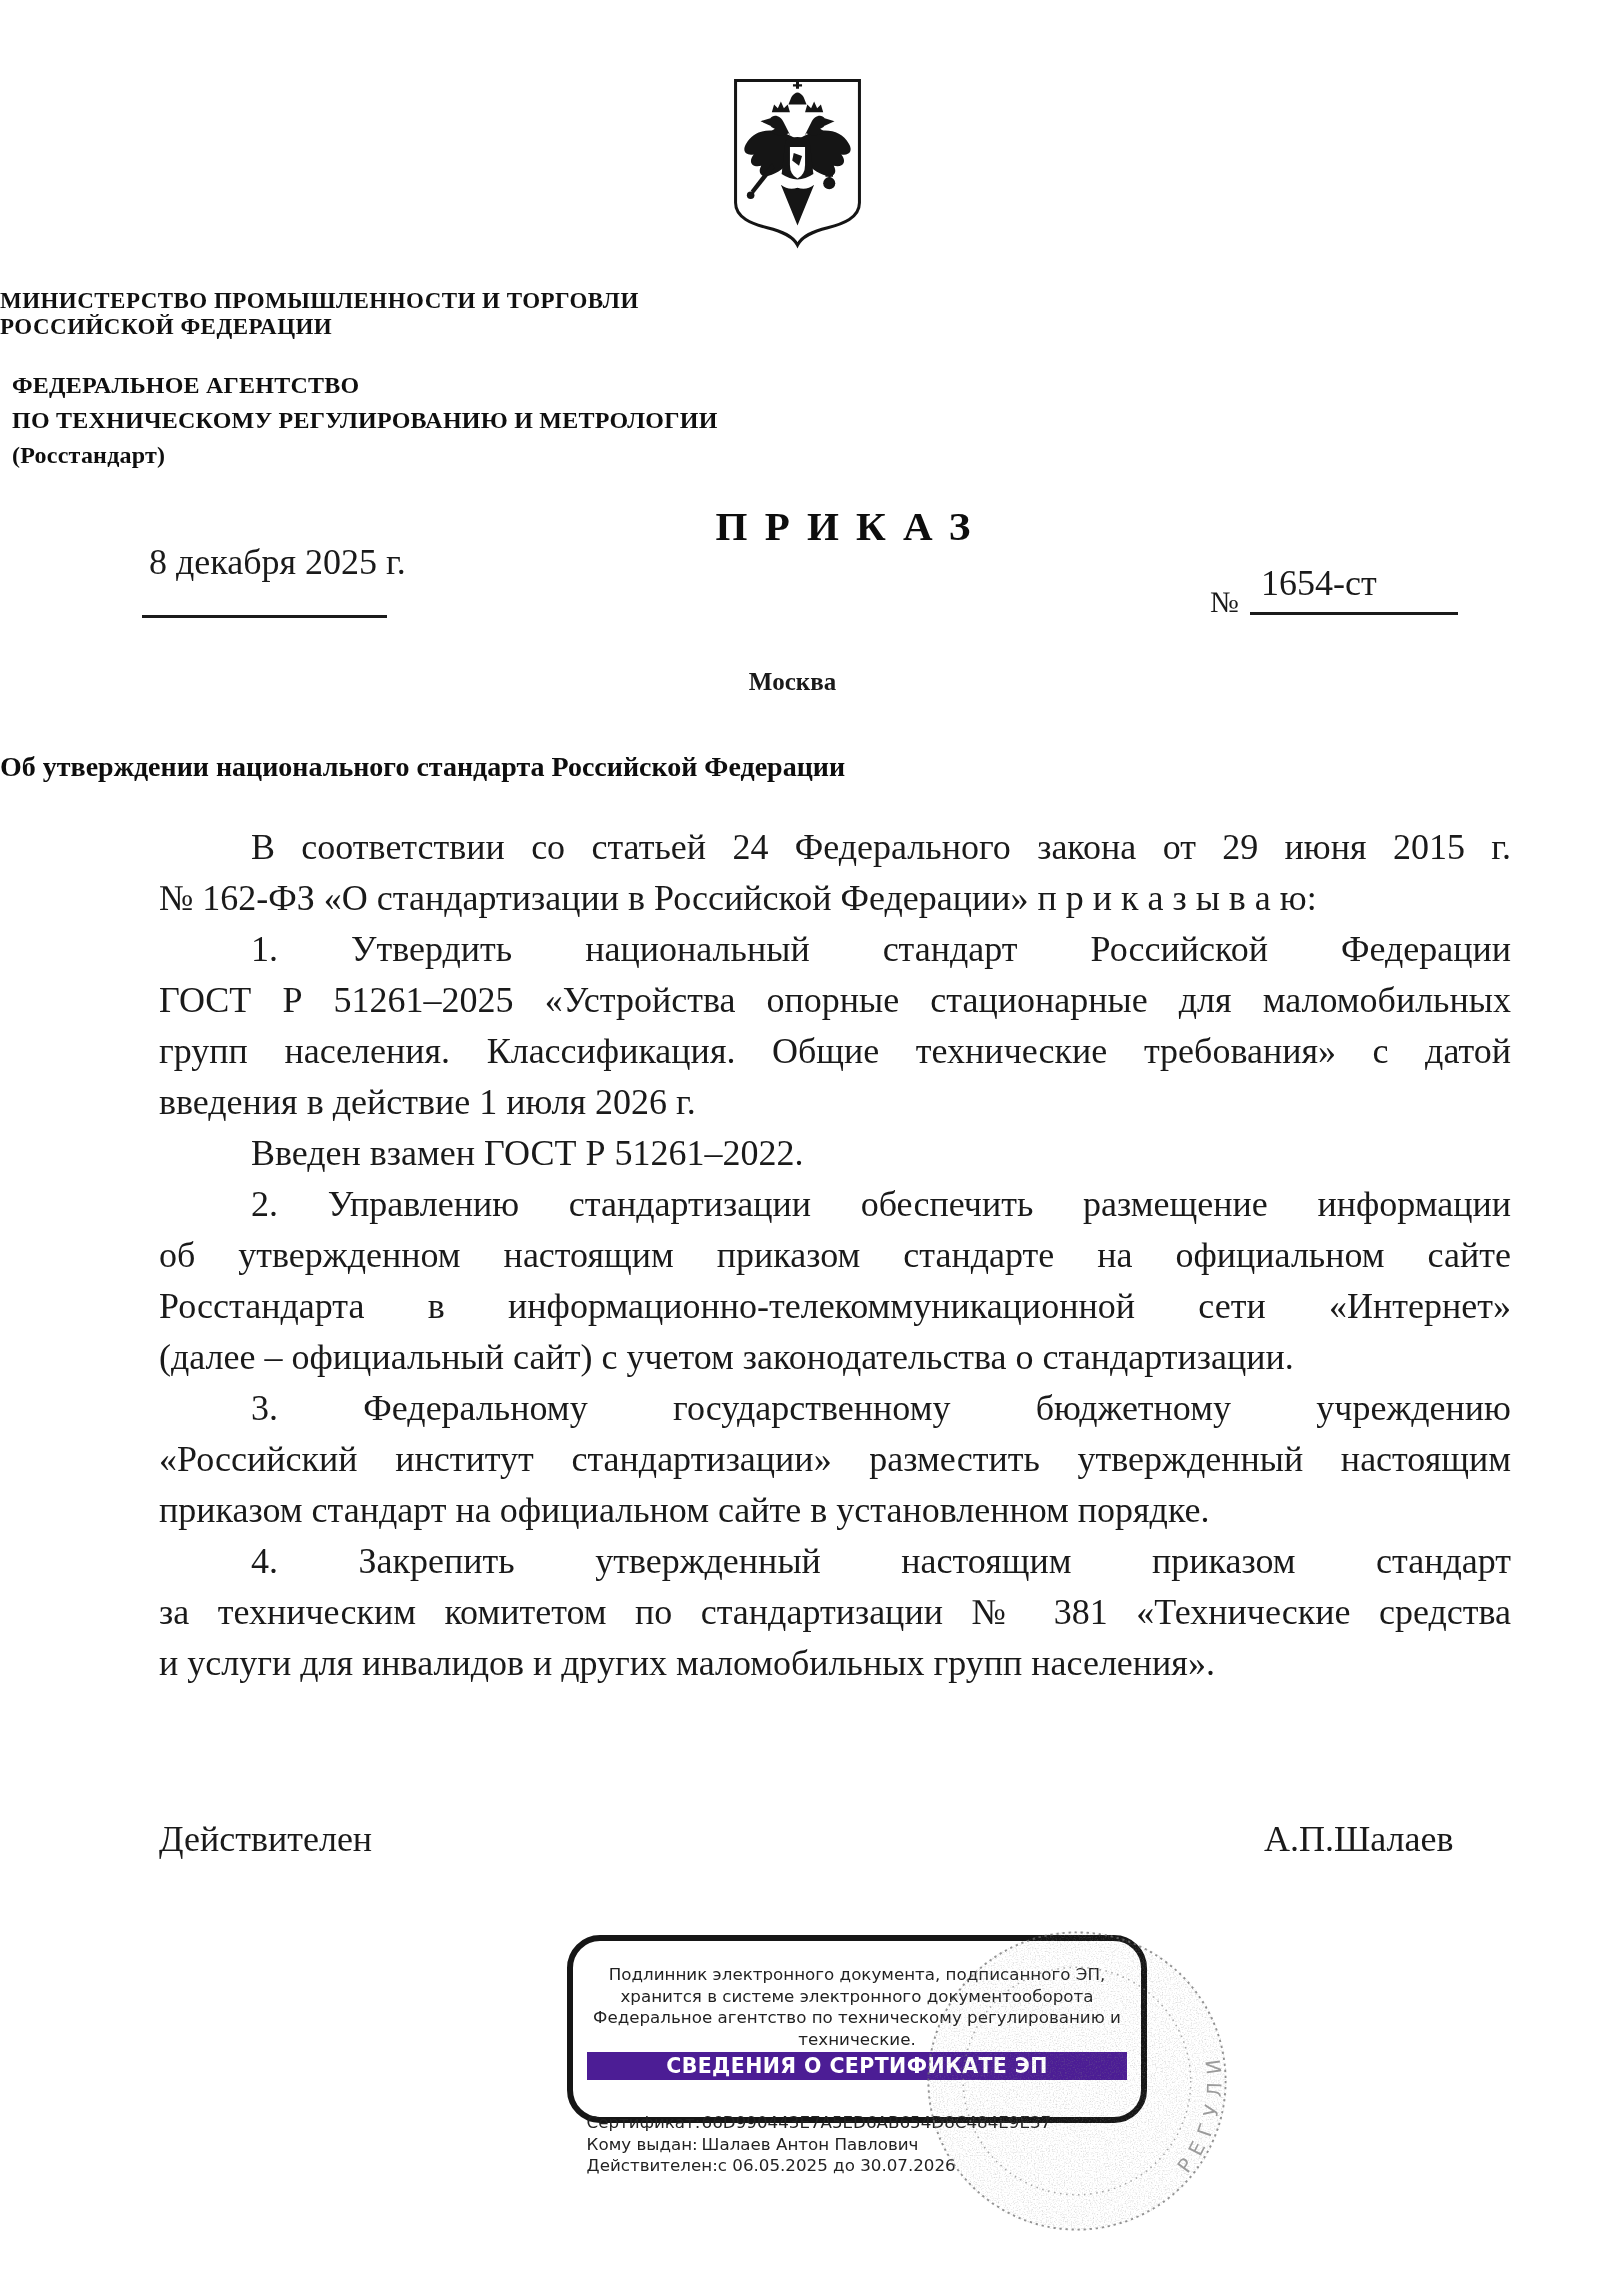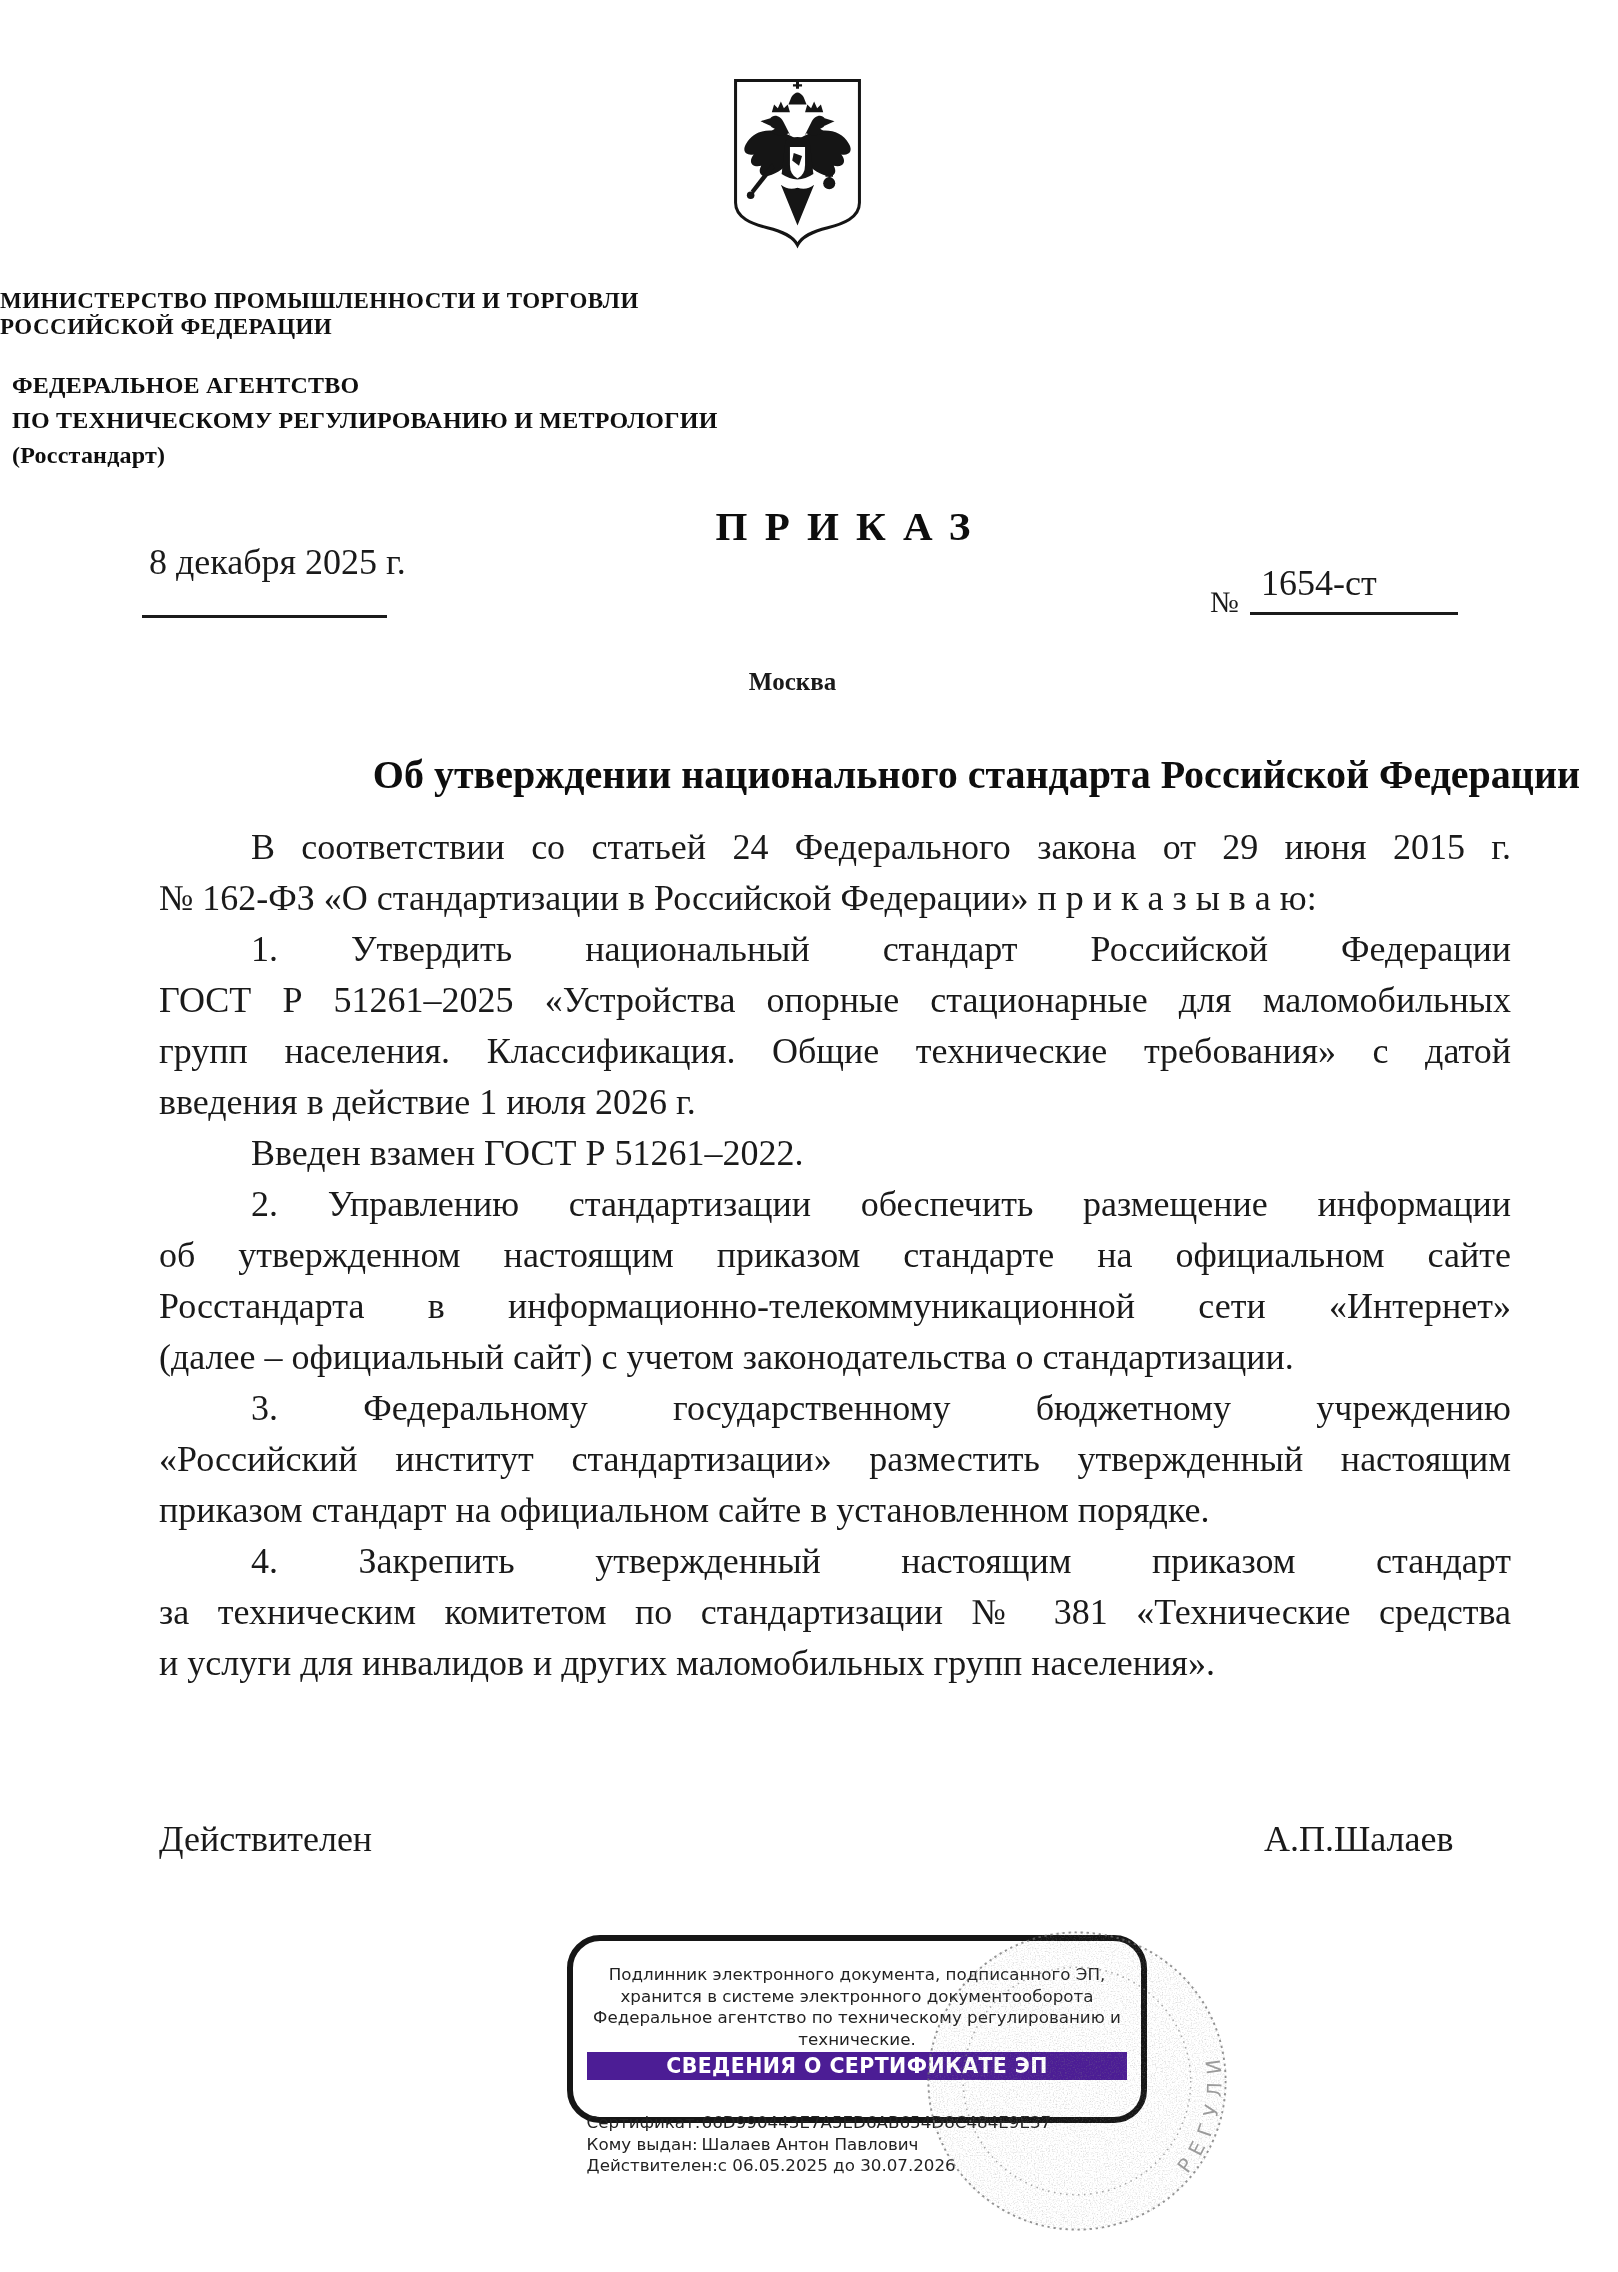--- a/index.html
+++ b/index.html
@@ -25,21 +25,21 @@
 
   
   .date-value{left:149px;top:541px;font-size:36px;}
   .date-line{left:142px;top:615px;width:245px;height:3px;background:#1b1b1b;}
   .number-sign{left:1210px;top:585px;font-size:30px;}
   .number-value{left:1261px;top:562px;font-size:36px;}
   .number-line{left:1250px;top:612px;width:208px;height:3px;background:#1b1b1b;}
   .city{left:0;top:668px;width:1585px;text-align:center;font-weight:bold;font-size:25px;}
 
   
-  .doc-title{left:0;top:751px;width:1580px;text-align:right;font-weight:bold;font-size:40px;color:#0e0e0e;}
+  .doc-title{left:0;top:751px;width:1580px;text-align:left;font-weight:bold;font-size:28px;color:#0e0e0e;}
   .body-block{left:159px;top:822px;width:1352px;font-size:36px;}
   .bline{line-height:51px;text-align:justify;white-space:normal;}
   .bline.j{text-align-last:justify;}
   .bline.ind{text-indent:92px;}
 
   
   .sig-pos{left:159px;top:1818px;font-size:36px;}
   .sig-name{left:1264px;top:1818px;font-size:36px;}
 
   

